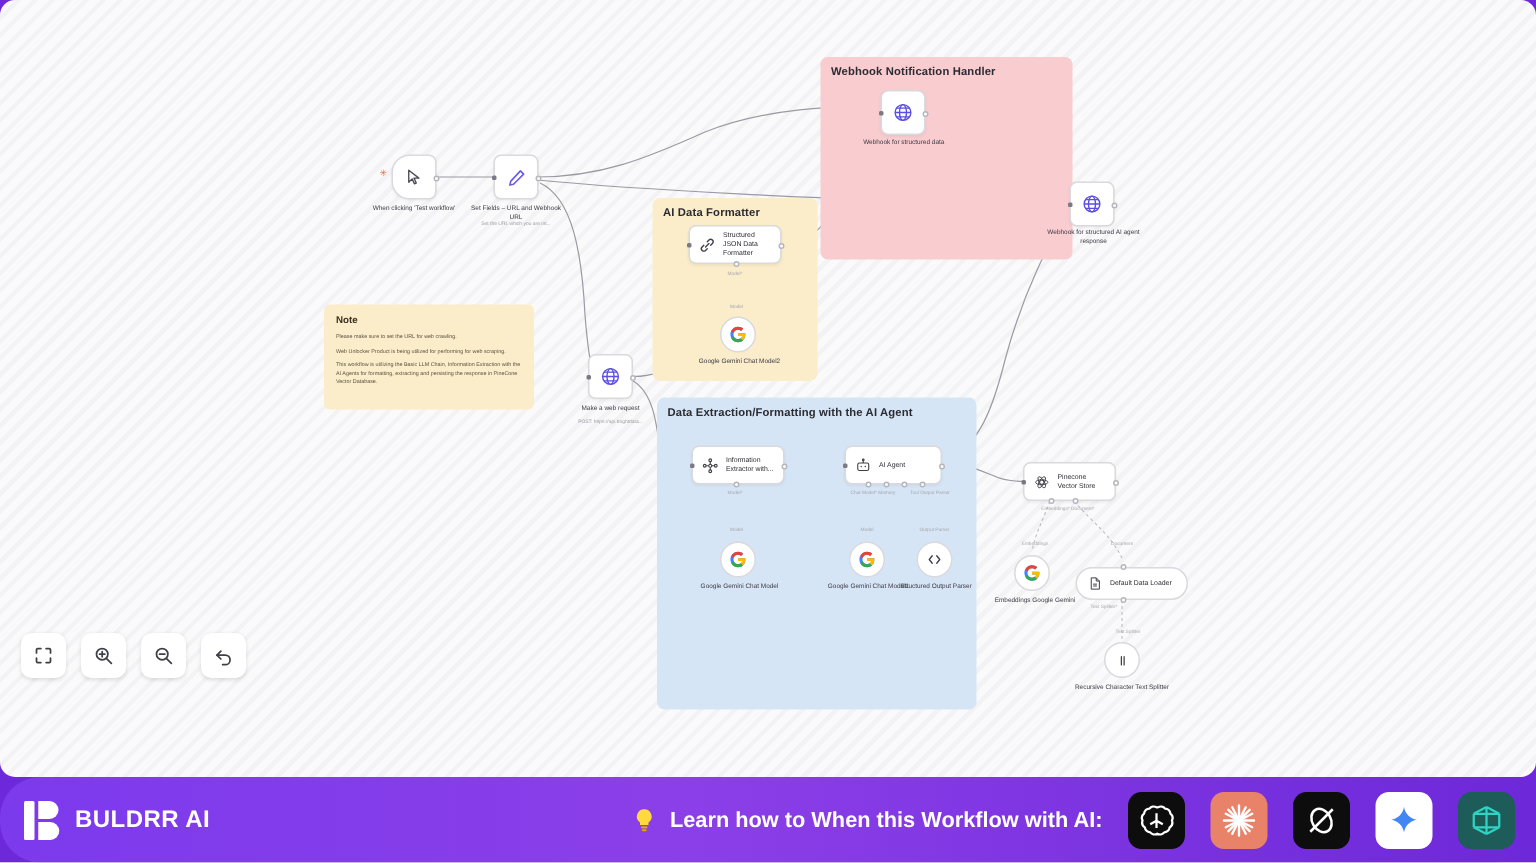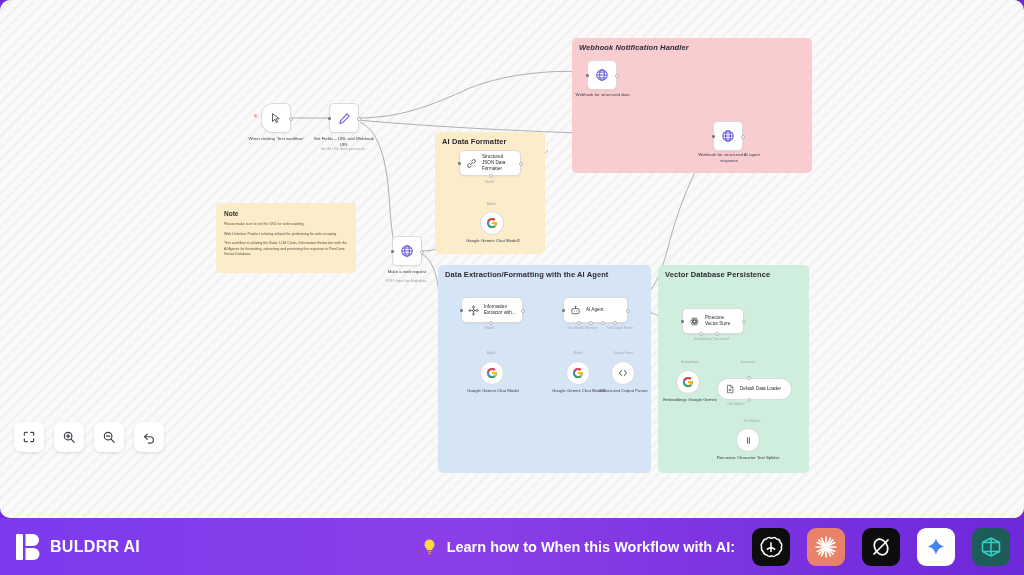--- a/index.html
+++ b/index.html
@@ -155,21 +155,21 @@
     box-shadow: 0 1px 3px rgba(0,0,0,.12);
     cursor: pointer;
   }
 
   
   #footer {
     position: absolute;
     left: 0; bottom: 0;
     width: 1024px; height: 57px;
     background: linear-gradient(90deg, #7c3aed 0%, #8b3fe8 45%, #6d28d9 100%);
-    display: flex; align-items: center;
+    display: flex; align-items: center; border-radius: 27px;
   }
   #brand { display: flex; align-items: center; gap: 9px; padding-left: 16px; }
   #brand-mark {
     width: 25px; height: 26px;
     position: relative;
   }
   #brand-name {
     color: #fff; font-size: 16px; font-weight: bold; letter-spacing: .3px;
   }
   #cta { display: flex; align-items: center; gap: 9px; margin-left: auto; padding-right: 14px; }
@@ -207,35 +207,32 @@
         <path d="M490,176 C490,196 490,200 492,210"></path>
         <path d="M490,322 C490,344 490,350 492,360"></path>
         <path d="M578,322 C578,344 578,350 578,360"></path>
         <path d="M600,322 C610,344 616,350 620,360"></path>
         <path d="M700,334 C694,350 690,356 688,368"></path>
         <path d="M716,334 C730,350 740,356 748,372"></path>
         <path d="M748,400 C748,415 748,420 748,428"></path>
       </g>
     </svg>
 
-    <div class="group g-webhook" style="left:572px; top:38px; width:240px; height:135px;font-style:italic;">
+    <div class="group g-webhook" style="left:547px; top:38px; width:168px; height:135px;">
       <div class="group-title">Webhook Notification Handler</div>
     </div>
 
     <div class="group g-formatter" style="left:435px; top:132px; width:110px; height:122px;">
       <div class="group-title">AI Data Formatter</div>
     </div>
 
     <div class="group g-extract" style="left:438px; top:265px; width:213px; height:208px;">
       <div class="group-title">Data Extraction/Formatting with the AI Agent</div>
     </div>
 
-    <div class="group g-vector" style="left:658px; top:265px; width:151px; height:208px;">
-      <div class="group-title">Vector Database Persistence</div>
-    </div>
 
     <div class="note" style="left:216px; top:203px; width:140px; height:70px;">
       <h4>Note</h4>
       <p>Please make sure to set the URL for web crawling.</p>
       <p>Web Unlocker Product is being utilized for performing for web scraping.</p>
       <p>This workflow is utilizing the Basic LLM Chain, Information Extraction with the AI Agents for formatting, extracting and persisting the response in PineCone Vector Database.</p>
     </div>
 
     <div class="star" style="left:253px; top:113px;">✳</div>
     <div class="node sq trigger" style="left:261px; top:103px;">

